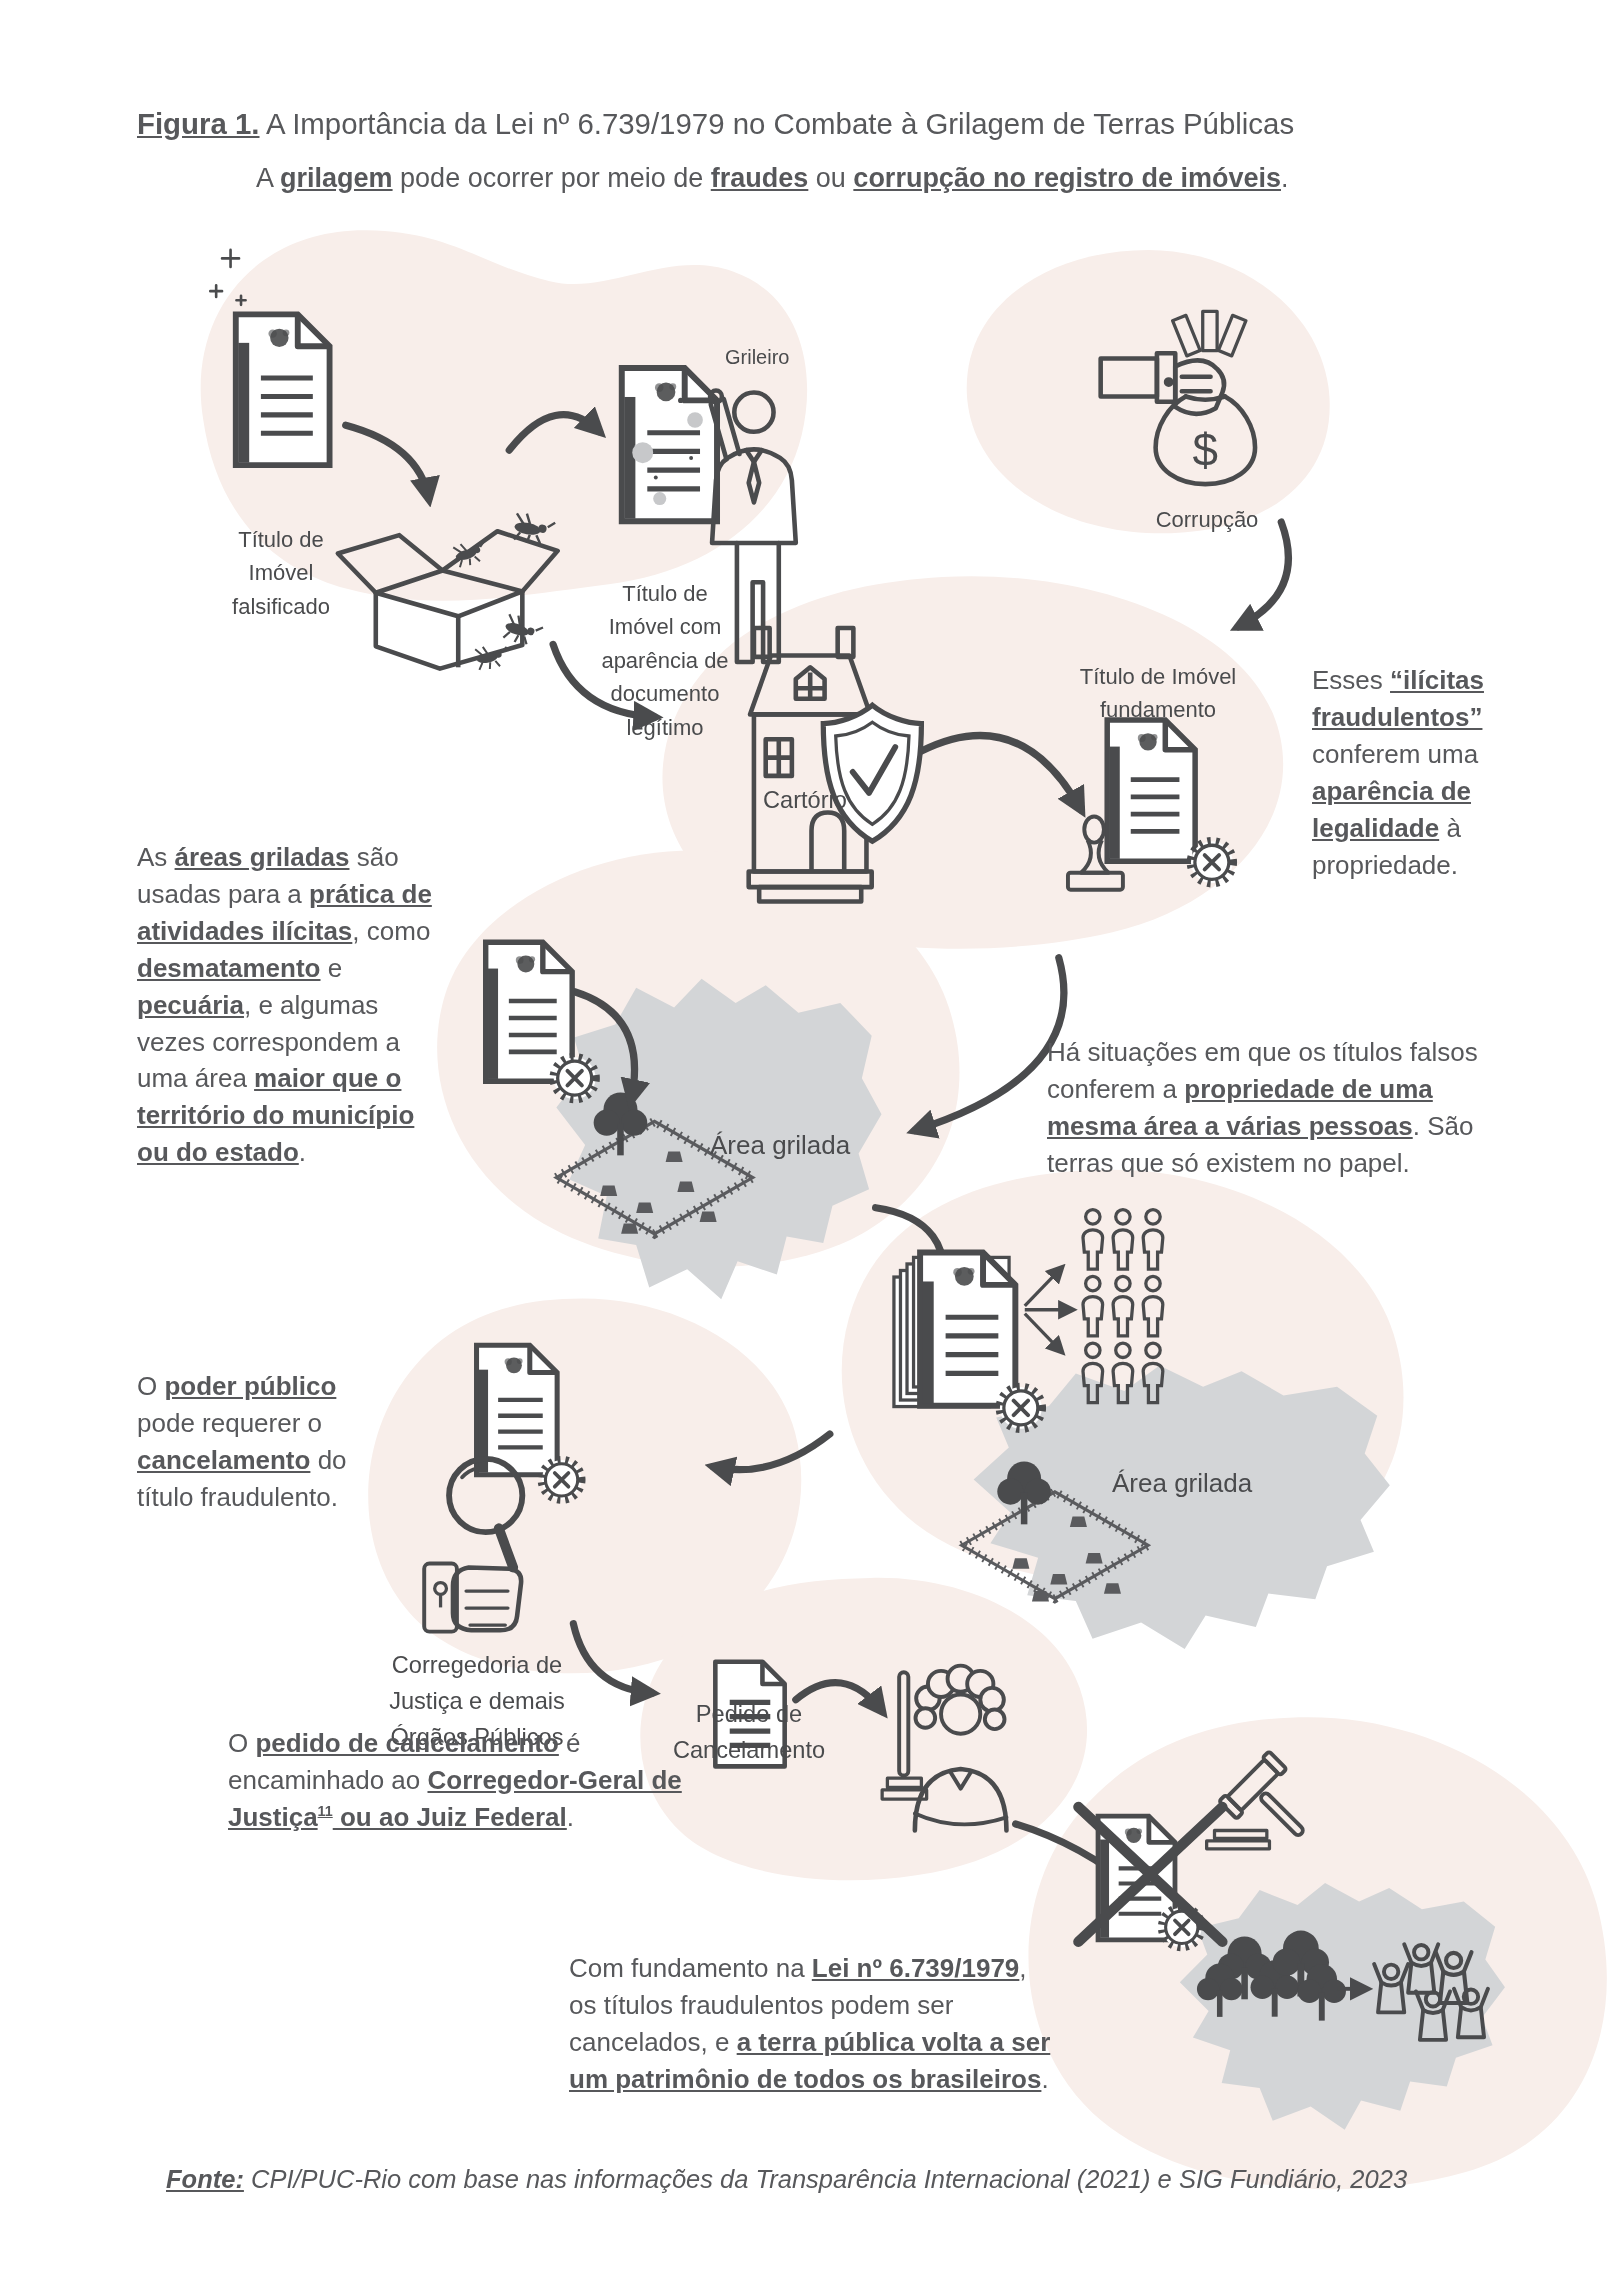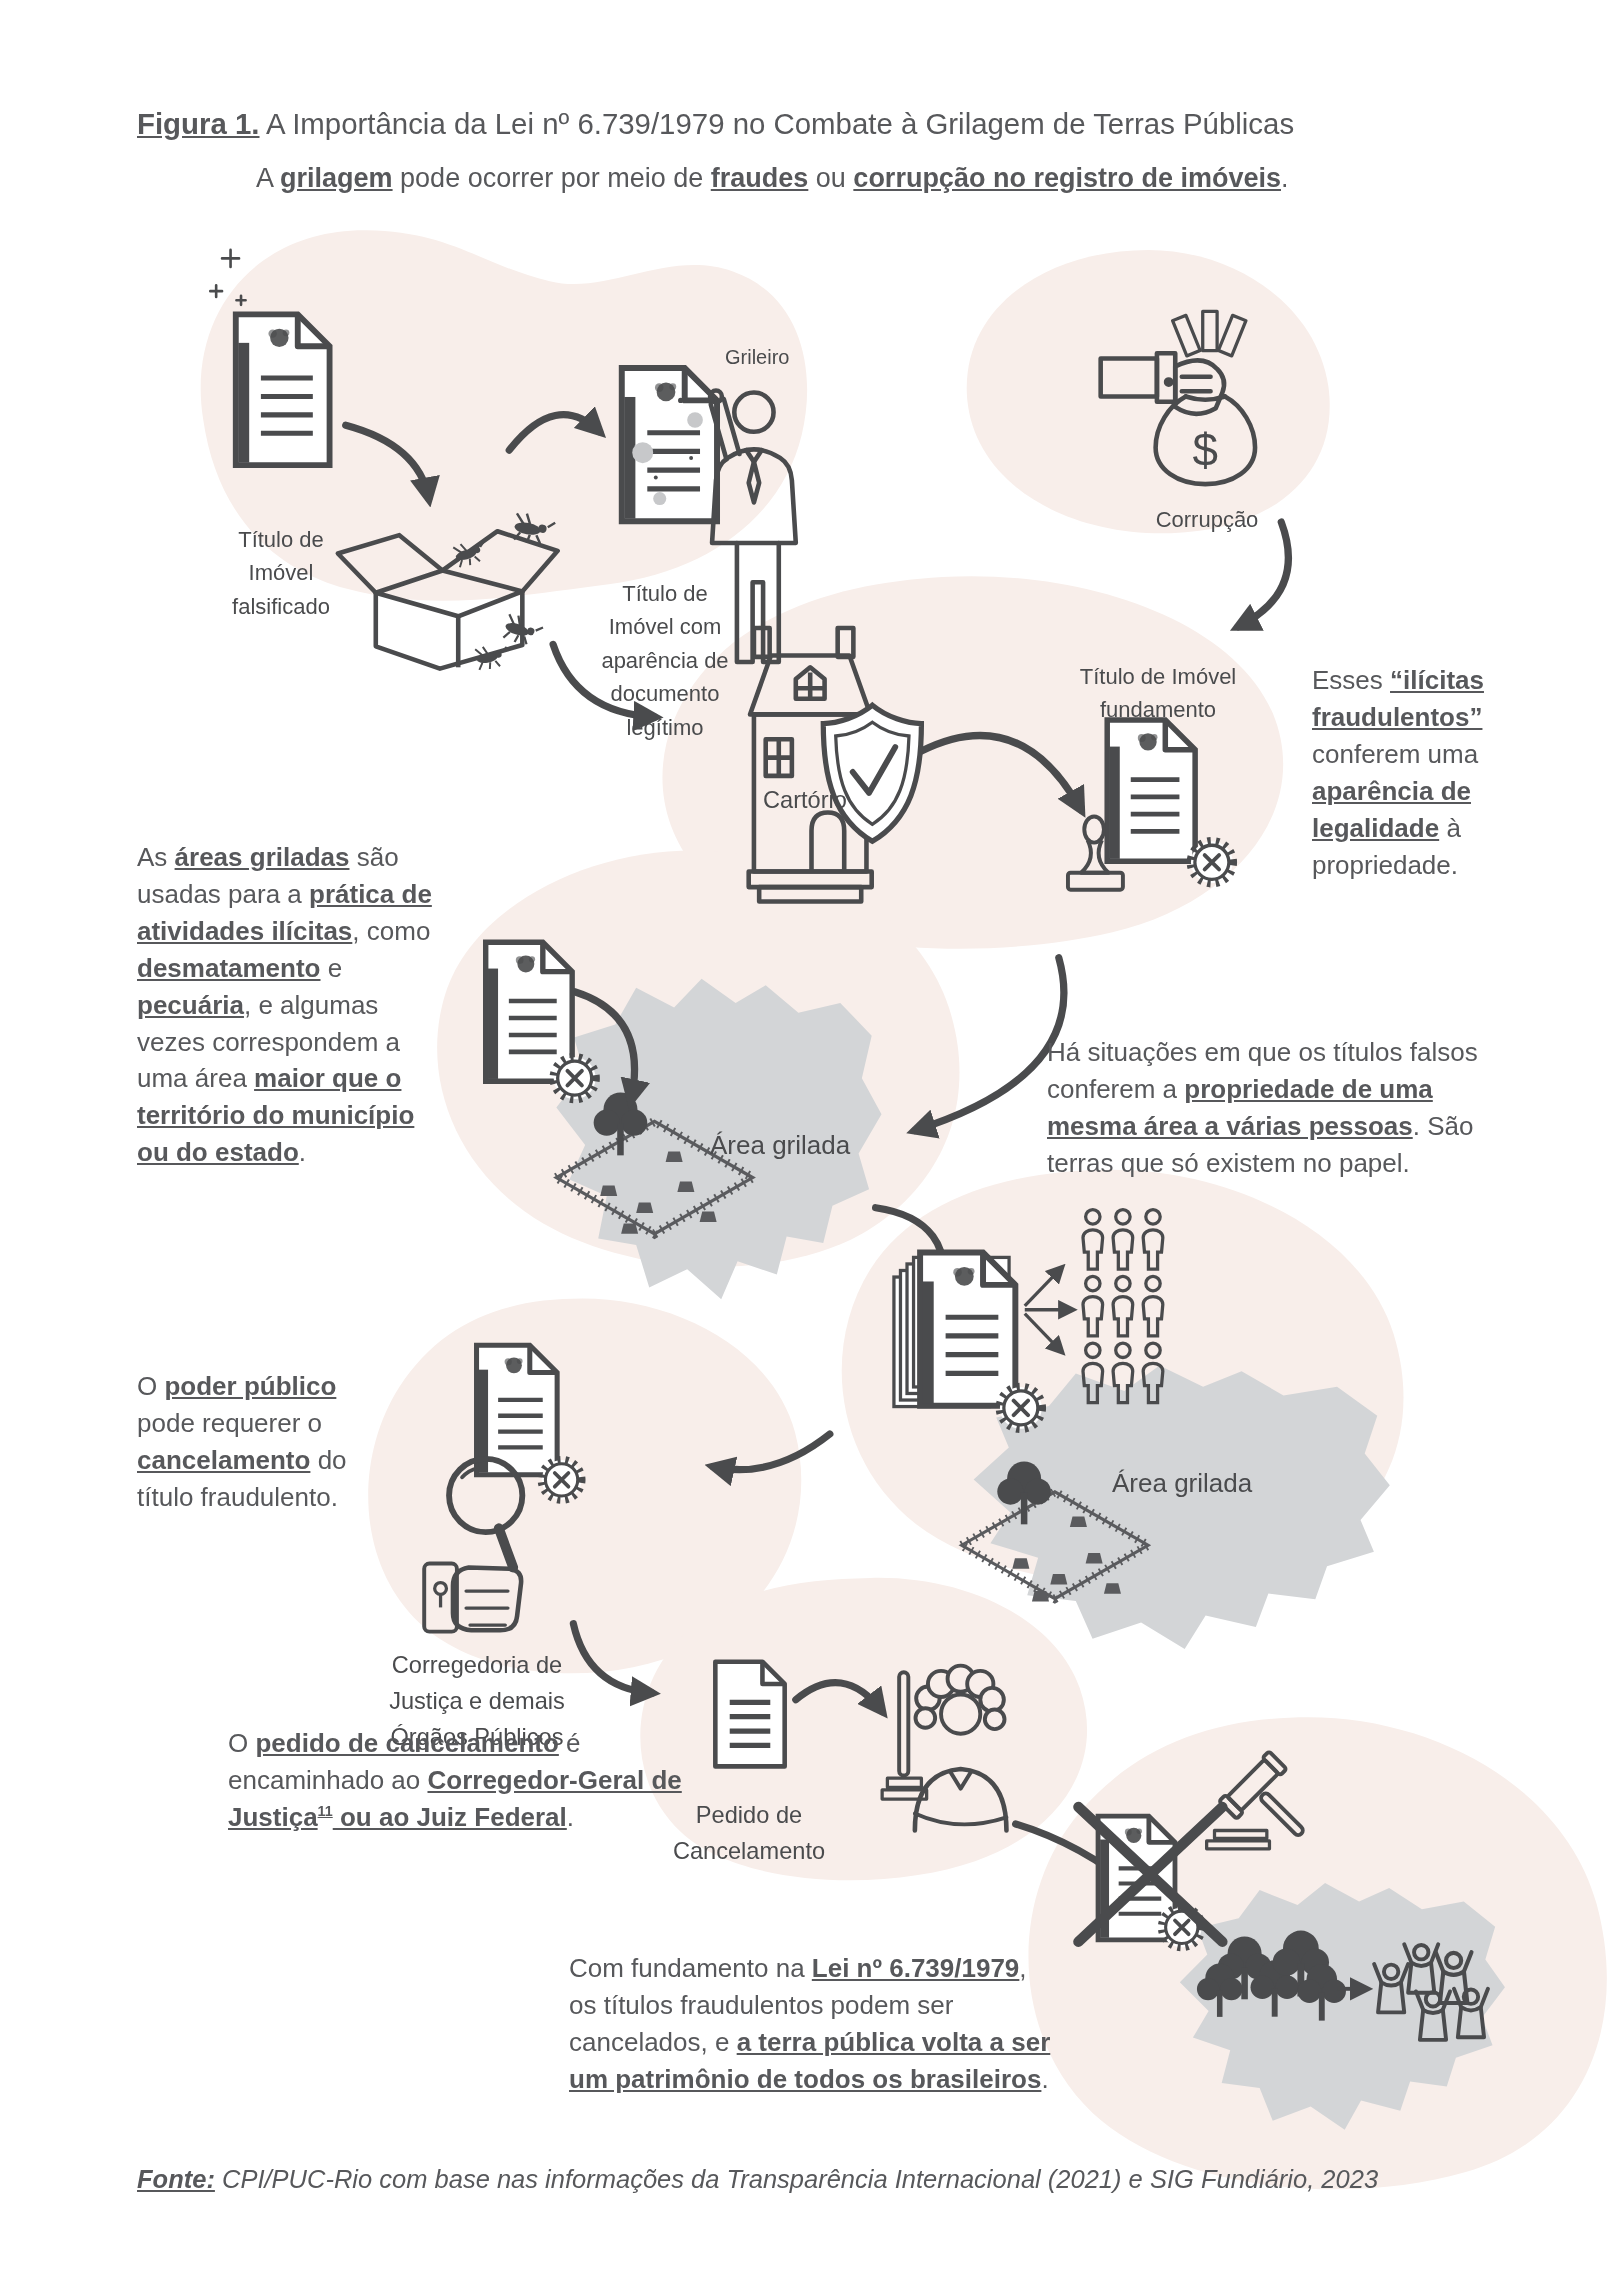--- a/index.html
+++ b/index.html
@@ -6,21 +6,21 @@
   #page{position:relative;width:1623px;height:2295px;background:#fff;overflow:hidden;
         font-family:"Liberation Sans",sans-serif;}
   svg.art{position:absolute;left:0;top:0;z-index:1;}
   .t{position:absolute;z-index:2;color:var(--text);font-size:26px;line-height:1.42;}
   .b{font-weight:700;text-decoration:underline;}
   sup{font-size:.55em;vertical-align:super;font-weight:inherit;}
   .lbl{position:absolute;z-index:2;color:var(--stroke);font-size:22px;line-height:1.52;
        white-space:pre-line;text-align:center;}
   .title{font-size:29.4px;color:var(--text);}
   .subtitle{font-size:27px;color:var(--text);}
-  .fonte{font-style:italic;font-size:25.5px;color:var(--text);}
+  .fonte{font-style:italic;font-size:25.5px;color:var(--text);margin-left:29px;}
   .area-lbl{font-size:26px;text-align:left;}
   .small-lbl{font-size:20px;text-align:left;}
 </style>
 </head>
 <body>
 
 <div id="page">
 
 <svg class="art" width="1623" height="2295" viewBox="0 0 2480 3508">
   <defs>
@@ -337,21 +337,21 @@
 legítimo</div>
 <div class="lbl" style="left:1109px;top:503px;width:196px;">Corrupção</div>
 <div class="lbl" style="left:707px;top:783px;width:196px;font-size:23.6px;">Cartório</div>
 <div class="lbl" style="left:1060px;top:660px;width:196px;">Título de Imóvel
 fundamento</div>
 <div class="lbl area-lbl" style="left:710px;top:1126px;">Área grilada</div>
 <div class="lbl area-lbl" style="left:1112px;top:1464px;">Área grilada</div>
 <div class="lbl" style="left:366px;top:1648px;width:222px;font-size:23.6px;">Corregedoria de
 Justiça e demais
 Órgãos Públicos</div>
-<div class="lbl" style="left:651px;top:1798px;width:196px;font-size:23.6px;">Pedido de
+<div class="lbl" style="left:651px;top:1697px;width:196px;font-size:23.6px;">Pedido de
 Cancelamento</div>
 
 <div class="t" style="left:1312px;top:662px;width:283px;"><span>Esses </span><span class="b">“ilícitas fraudulentos”</span><span> conferem uma </span><span class="b">aparência de legalidade</span><span> à propriedade.</span></div>
 <div class="t" style="left:137px;top:839px;width:296px;"><span>As </span><span class="b">áreas griladas</span><span> são usadas para a </span><span class="b">prática de atividades ilícitas</span><span>, como </span><span class="b">desmatamento</span><span> e </span><span class="b">pecuária</span><span>, e algumas vezes correspondem a uma área </span><span class="b">maior que o território do município ou do estado</span><span>.</span></div>
 <div class="t" style="left:137px;top:1368px;width:226px;"><span>O </span><span class="b">poder público</span><span> pode requerer o </span><span class="b">cancelamento</span><span> do título fraudulento.</span></div>
 <div class="t" style="left:1047px;top:1034px;width:465px;"><span>Há situações em que os títulos falsos conferem a </span><span class="b">propriedade de uma mesma área a várias pessoas</span><span>. São terras que só existem no papel.</span></div>
 <div class="t" style="left:228px;top:1725px;width:478px;"><span>O </span><span class="b">pedido de cancelamento</span><span> é encaminhado ao </span><span class="b">Corregedor-Geral de Justiça</span><sup class="b">11</sup><span class="b"> ou ao Juiz Federal</span><span>.</span></div>
 <div class="t" style="left:569px;top:1950px;width:484px;"><span>Com fundamento na </span><span class="b">Lei nº 6.739/1979</span><span>, os títulos fraudulentos podem ser cancelados, e </span><span class="b">a terra pública volta a ser um patrimônio de todos os brasileiros</span><span>.</span></div>
 <div class="t fonte" style="left:137px;top:2161px;width:1374px;"><span class="b">Fonte:</span><span> CPI/PUC-Rio com base nas informações da Transparência Internacional (2021) e SIG Fundiário, 2023</span></div>
 

